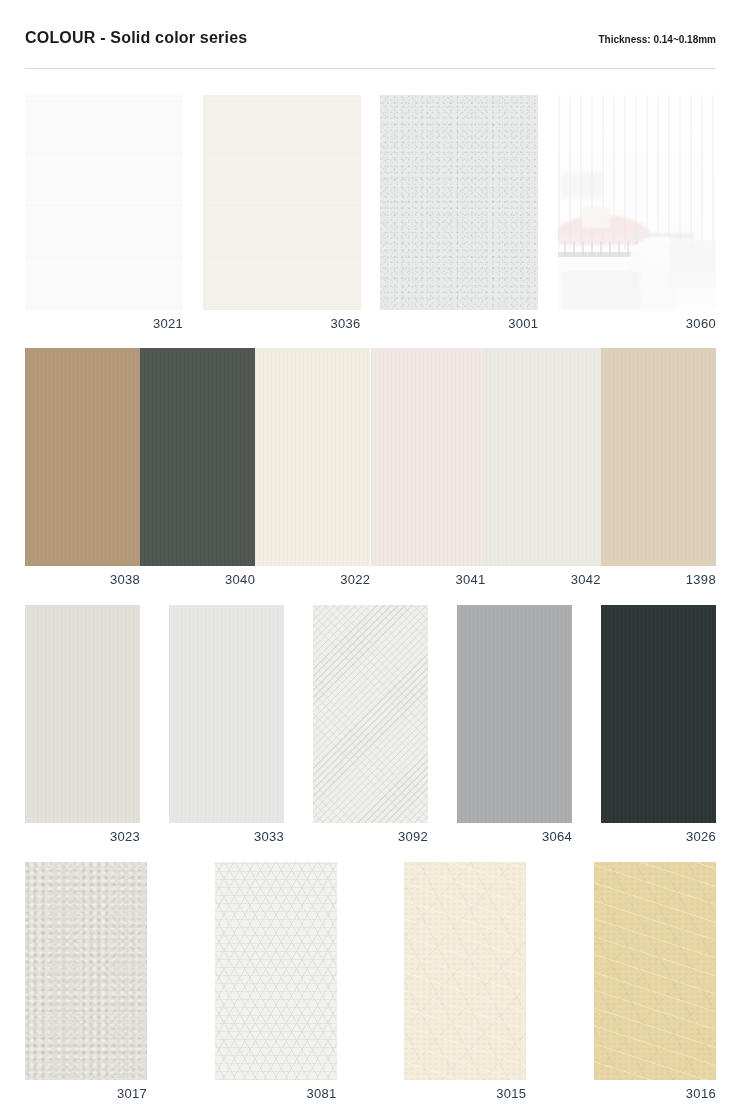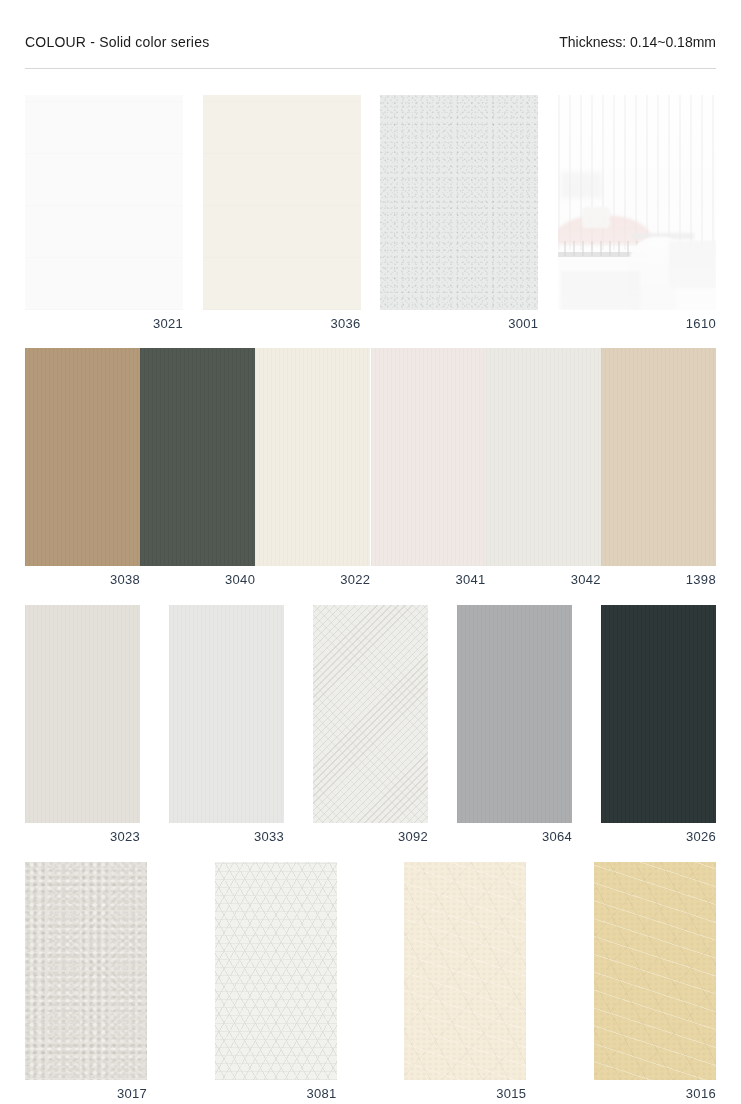--- a/index.html
+++ b/index.html
@@ -26,29 +26,29 @@
   .header {
     position: absolute;
     left: 25px;
     top: 22px;
     width: 691px;
     display: flex;
     align-items: baseline;
     justify-content: space-between;
   }
   .page-title {
-    font-size: 14px;
-    font-weight: 400;
+    font-size: 16px;
+    font-weight: 700;
     letter-spacing: 0.2px;
     color: #1b1b1b;
     white-space: nowrap;
   }
   .thickness {
-    font-size: 14px;
-    font-weight: 400;
+    font-size: 10px;
+    font-weight: 700;
     color: #1b1b1b;
     white-space: nowrap;
     margin-top: 12px;
   }
   .header-rule {
     position: absolute;
     left: 25px;
     top: 68px;
     width: 691px;
     height: 1px;
@@ -330,21 +330,21 @@
               <div class="scene-pillow"></div>
               <div class="scene-rail"></div>
               <div class="scene-rail-bar"></div>
               <div class="scene-shelf"></div>
               <div class="scene-sofa"></div>
               <div class="scene-cabinet"></div>
               <div class="scene-rug"></div>
               <div class="scene-haze"></div>
             </div>
           </div>
-          <div class="swatch-label">1610</div>
+          <div class="swatch-label">3060</div>
         </div>
       </div>
       <div class="swatch-row row-2">
         <div class="swatch-cell">
           <div class="swatch" style="background-color: rgb(178, 152, 119);">
             <div class="tex tex-vstripe"></div>
           </div>
           <div class="swatch-label">3038</div>
         </div>
         <div class="swatch-cell">

